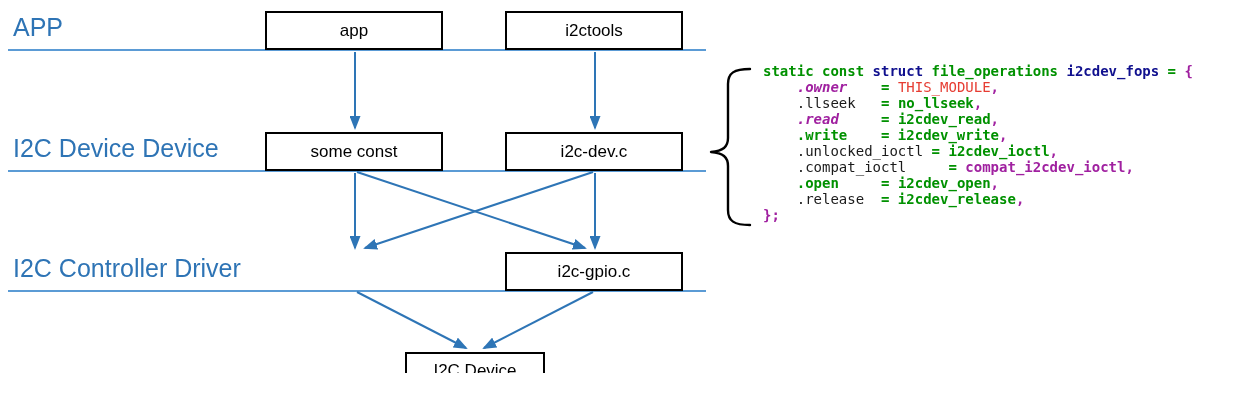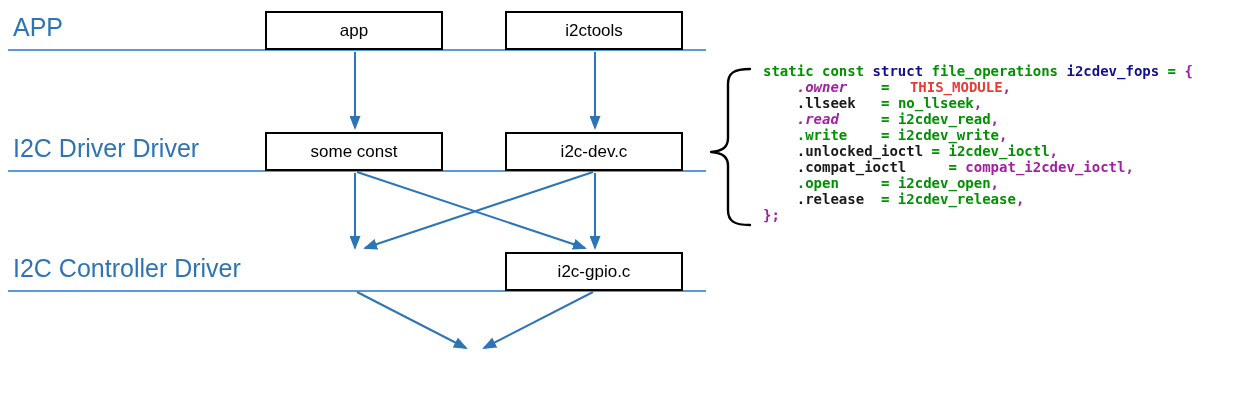--- a/index.html
+++ b/index.html
@@ -54,26 +54,26 @@
   .b-gpio     {left:505px;top:252px;width:178px;height:39px;}
   .b-device   {left:405px;top:352px;width:140px;height:38px;}
   .code{
     position:absolute;left:763px;top:63px;
     font-family:"DejaVu Sans Mono",monospace;
     font-size:14px;line-height:16px;
     white-space:pre;
     color:var(--code-black);
   }
   .code-line{height:16px;}
-  .tok-k {color:var(--code-black);font-weight:bold;}
+  .tok-k {color:var(--code-black);font-weight:normal;}
   .tok-g {color:var(--code-green);font-weight:bold;}
   .tok-n {color:var(--code-navy);font-weight:bold;}
   .tok-p {color:var(--code-purple);font-weight:bold;}
   .tok-pi{color:var(--code-purple);font-weight:bold;font-style:italic;text-align:right;}
-  .tok-r {color:var(--code-red);font-weight:bold;margin-left:12px;}
+  .tok-r {color:var(--code-red);font-weight:normal;}
 </style>
 </head>
 <body>
 
 <div id="stage">
 
   <svg id="wires" viewBox="0 0 1249 400" xmlns="http://www.w3.org/2000/svg">
     <defs>
       <marker id="ah" markerUnits="userSpaceOnUse" markerWidth="14" markerHeight="11" refX="12" refY="5.5" orient="auto">
         <path class="arrowhead" d="M0,0 L14,5.5 L0,11 Z"></path>
@@ -90,24 +90,25 @@
     <path class="arrow" d="M357,172 L585,248" marker-end="url(#ah)"></path>
     <path class="arrow" d="M595,173 L595,248" marker-end="url(#ah)"></path>
     <path class="arrow" d="M593,172 L365,248" marker-end="url(#ah)"></path>
     <path class="arrow" d="M357,292 L466,348" marker-end="url(#ah)"></path>
     <path class="arrow" d="M593,292 L484,348" marker-end="url(#ah)"></path>
 
     <path class="brace" d="M750,69 C734,69 728,73 728,84 L728,138 C728,147 723,151 711,152 C723,153 728,157 728,166 L728,210 C728,221 734,225 750,225"></path>
   </svg>
 
   <div class="layer-label lbl-app">APP</div>
-  <div class="layer-label lbl-devdrv">I2C Driver Driver</div>
+  <div class="layer-label lbl-devdrv">I2C Device Device</div>
   <div class="layer-label lbl-ctldrv">I2C Controller Driver</div>
 
   <div class="node b-app">app</div>
   <div class="node b-i2ctools">i2ctools</div>
   <div class="node b-somedrv">some const</div>
   <div class="node b-i2cdev">i2c-dev.c</div>
   <div class="node b-gpio">i2c-gpio.c</div>
+  <div class="node b-device">I2C Device</div>
 
   <div class="code"><div class="code-line"><span class="tok-g">static const </span><span class="tok-n">struct</span><span class="tok-g"> file_operations </span><span class="tok-n">i2cdev_fops</span><span class="tok-g"> = </span><span class="tok-p">{</span></div><div class="code-line"><span class="tok-k">    </span><span class="tok-pi">.owner</span><span class="tok-k">    </span><span class="tok-g">= </span><span class="tok-r">THIS_MODULE</span><span class="tok-p">,</span></div><div class="code-line"><span class="tok-k">    </span><span class="tok-k">.llseek</span><span class="tok-k">   </span><span class="tok-g">= no_llseek</span><span class="tok-p">,</span></div><div class="code-line"><span class="tok-k">    </span><span class="tok-pi">.read</span><span class="tok-k">     </span><span class="tok-g">= i2cdev_read</span><span class="tok-p">,</span></div><div class="code-line"><span class="tok-k">    </span><span class="tok-g">.write</span><span class="tok-k">    </span><span class="tok-g">= i2cdev_write</span><span class="tok-p">,</span></div><div class="code-line"><span class="tok-k">    </span><span class="tok-k">.unlocked_ioctl</span><span class="tok-k"> </span><span class="tok-g">= i2cdev_ioctl</span><span class="tok-p">,</span></div><div class="code-line"><span class="tok-k">    </span><span class="tok-k">.compat_ioctl</span><span class="tok-k">     </span><span class="tok-g">= </span><span class="tok-p">compat_i2cdev_ioctl,</span></div><div class="code-line"><span class="tok-k">    </span><span class="tok-g">.open</span><span class="tok-k">     </span><span class="tok-g">= i2cdev_open</span><span class="tok-p">,</span></div><div class="code-line"><span class="tok-k">    </span><span class="tok-k">.release</span><span class="tok-k">  </span><span class="tok-g">= i2cdev_release</span><span class="tok-p">,</span></div><div class="code-line"><span class="tok-p">};</span></div></div>
 
 </div>
 
 </body></html>

